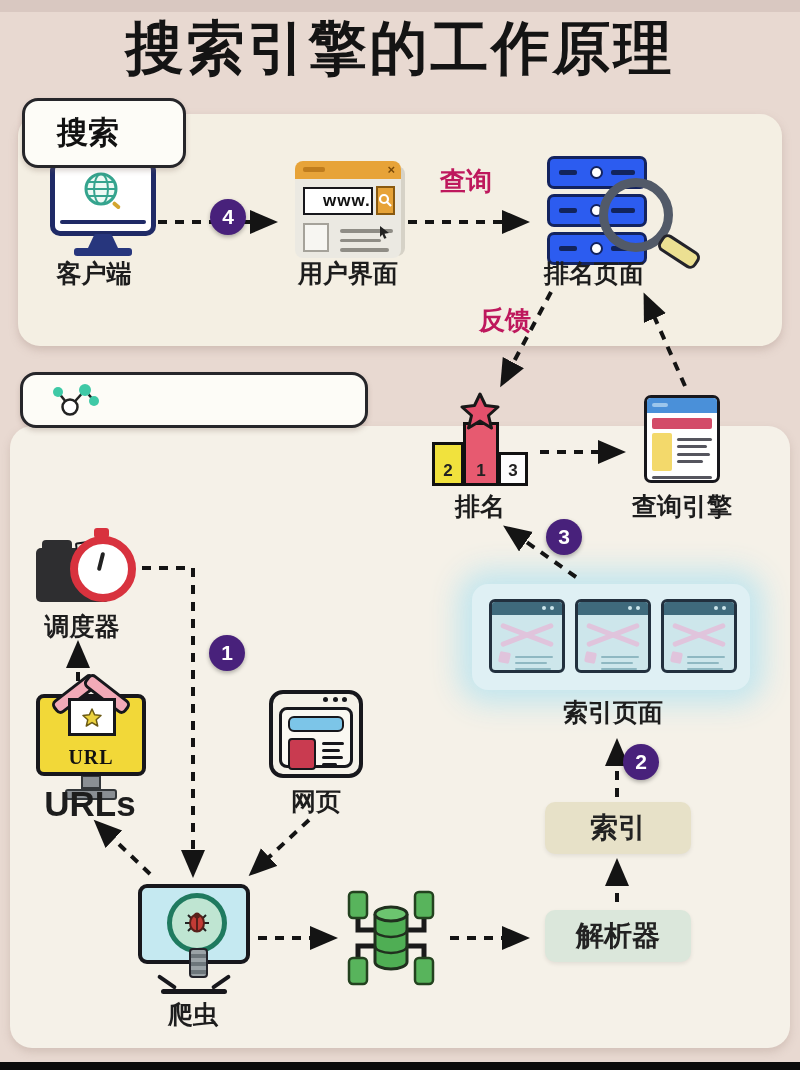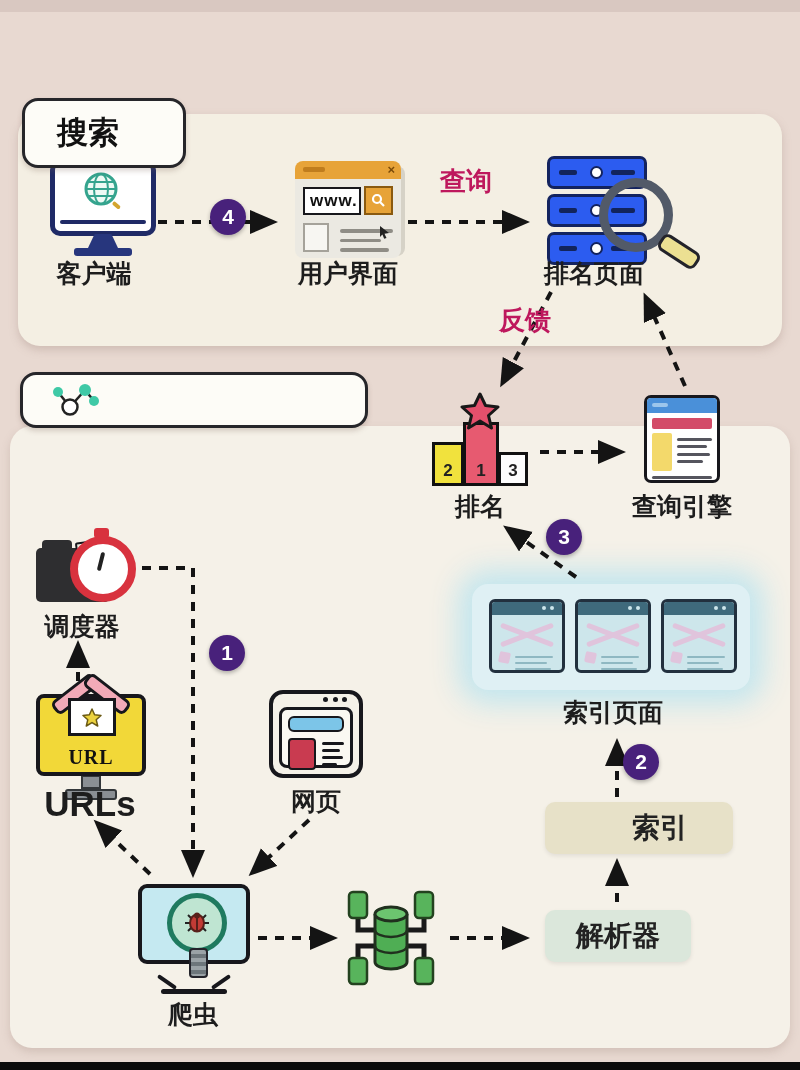--- a/index.html
+++ b/index.html
@@ -27,21 +27,21 @@
   .cl-neck{width:30px;height:14px;background:#27367d;margin:-2px auto 0;clip-path:polygon(22% 0,78% 0,100% 100%,0 100%);}
   .cl-base{width:58px;height:8px;background:#27367d;border-radius:3px;margin:0 auto;}
 
   
   .uib{width:106px;height:90px;border-radius:8px;box-shadow:4px 5px 0 rgba(0,0,0,.12);}
   .ub-top{height:18px;background:#e7a338;border-radius:8px 8px 0 0;position:relative;}
   .ub-dash{position:absolute;left:8px;top:6px;width:22px;height:5px;background:#c07d1d;border-radius:2px;}
   .ub-x{position:absolute;right:6px;top:0;font-size:13px;font-weight:800;color:#7a4a08;line-height:18px;}
   .ub-body{height:72px;background:#ebe9e2;border-radius:0 0 8px 8px;padding:7px 8px 0;box-sizing:content-box;}
   .ub-addr{display:flex;align-items:center;}
-  .ub-url{flex:1;height:24px;background:#fff;border:2.5px solid #17171c;font-weight:800;font-size:17px;line-height:24px;padding-left:5px;color:#111;letter-spacing:1px;}
+  .ub-url{flex:1;height:24px;background:#fff;border:2.5px solid #17171c;font-weight:800;font-size:17px;line-height:24px;padding-left:18px;color:#111;letter-spacing:1px;}
   .ub-search{width:25px;height:25px;background:#e7a338;border:2.5px solid #8a5a10;margin-left:3px;display:flex;align-items:center;justify-content:center;}
   .ub-row{display:flex;margin-top:8px;}
   .ub-sq{width:22px;height:25px;border:2.5px solid #a5a29a;background:#f7f6f2;}
   .ub-lines{flex:1;margin-left:11px;position:relative;}
   .ub-line{height:3.5px;background:#8f8d86;margin-top:6px;border-radius:2px;}
 
   
   .sv-bar{width:94px;height:27px;background:#2c5cf0;border:3px solid #13235f;border-radius:7px;margin-bottom:5px;position:relative;}
   .sv-dot{position:absolute;left:40px;top:7px;width:9px;height:9px;border-radius:50%;background:#fff;border:2px solid #13235f;}
   .sv-d1{position:absolute;left:9px;top:11px;width:18px;height:5px;background:#12245c;border-radius:2px;}
@@ -74,21 +74,21 @@
   .iw-top i{position:absolute;top:4px;width:4px;height:4px;border-radius:50%;background:#cde6eb;}
   .iw-x{position:relative;height:28px;margin:6px 7px 2px;}
   .iw-x span{position:absolute;left:0;right:0;top:50%;height:5px;background:#e0c4dc;border-radius:3px;}
   .iw-row{display:flex;margin:3px 7px 0;}
   .iw-sq{width:11px;height:11px;background:#e0c4dc;border-radius:2px;transform:rotate(12deg);}
   .iw-lines{flex:1;margin-left:5px;}
   .iw-line{height:2.5px;background:#8fb8c2;margin-top:3.5px;border-radius:2px;}
 
   
   .soft-btn{position:absolute;width:146px;height:52px;border-radius:10px;display:flex;align-items:center;justify-content:center;font-size:28px;font-weight:800;color:#222;z-index:5;box-shadow:0 2px 4px rgba(0,0,0,.08);}
-  .btn-index{left:545px;top:802px;background:#e7e1c8;padding-left:42px;}
+  .btn-index{left:545px;top:802px;background:#e7e1c8;}
   .btn-parser{left:545px;top:910px;background:#dbe7db;}
 
   
   .cr-screen{width:104px;height:72px;border:4px solid #17171c;border-radius:9px;background:#c5e9f1;position:relative;box-sizing:content-box;}
   .cr-mag{position:absolute;left:25px;top:5px;width:50px;height:50px;border:5px solid #1f7a5f;border-radius:50%;background:#bfe5d2;display:flex;align-items:center;justify-content:center;}
   .cr-handle{position:absolute;left:47px;top:60px;width:15px;height:26px;background:repeating-linear-gradient(180deg,#9aa2a6 0 4px,#6d767b 4px 8px);border:2.5px solid #23232a;border-radius:4px;}
   .cr-base{width:66px;height:5px;background:#17171c;border-radius:3px;margin:25px auto 0;}
   .cr-leg{position:absolute;width:22px;height:4px;background:#17171c;border-radius:2px;top:96px;}
 
   
@@ -119,20 +119,21 @@
   .wp-red{width:24px;height:28px;background:#c93b50;border:2.5px solid #17171c;border-radius:4px;}
   .wp-lines{flex:1;margin-left:6px;}
   .wp-line{height:3px;background:#17171c;margin-top:4px;border-radius:2px;}
 </style>
 </head>
 <body>
 
 <div class="stage">
   <div class="topband"></div>
 
+  <div class="title">搜索引擎的工作原理</div>
 
   <div class="panel top"></div>
   <div class="panel bottom"></div>
   <div class="iglow"></div>
 
   <svg class="arrows" width="800" height="1070" viewBox="0 0 800 1070">
     <defs>
       <marker id="ah" markerWidth="8" markerHeight="7" refX="5.5" refY="3" orient="auto">
         <path d="M0,0 L7,3 L0,6 Z" fill="#141414"></path>
       </marker>
@@ -179,21 +180,21 @@
       <span>1</span>
     </div>
   <div class="badge" style="left:623px;top:744px;">
       <span>2</span>
     </div>
   <div class="badge" style="left:546px;top:519px;">
       <span>3</span>
     </div>
 
   <div class="edge-label" style="left:466px;top:164px;">查询</div>
-  <div class="edge-label" style="left:505px;top:303px;margin-left:20px;">反馈</div>
+  <div class="edge-label" style="left:505px;top:303px;">反馈</div>
 
   <div class="icon" style="left:50px;top:160px;">
     <div class="cl-screen">
       <svg class="cl-globe" width="44" height="46" viewBox="0 0 44 46">
         <circle cx="20" cy="19" r="15" fill="#eefaf4" stroke="#35a48e" stroke-width="3"></circle>
         <ellipse cx="20" cy="19" rx="7" ry="15" fill="none" stroke="#35a48e" stroke-width="2"></ellipse>
         <path d="M5,19 L35,19 M7,12 L33,12 M7,26 L33,26" stroke="#35a48e" stroke-width="2" fill="none"></path>
         <rect x="31" y="33" width="9" height="4" rx="2" transform="rotate(40 35 35)" fill="#d3a52f"></rect>
       </svg>
       <div class="cl-bar"></div>

